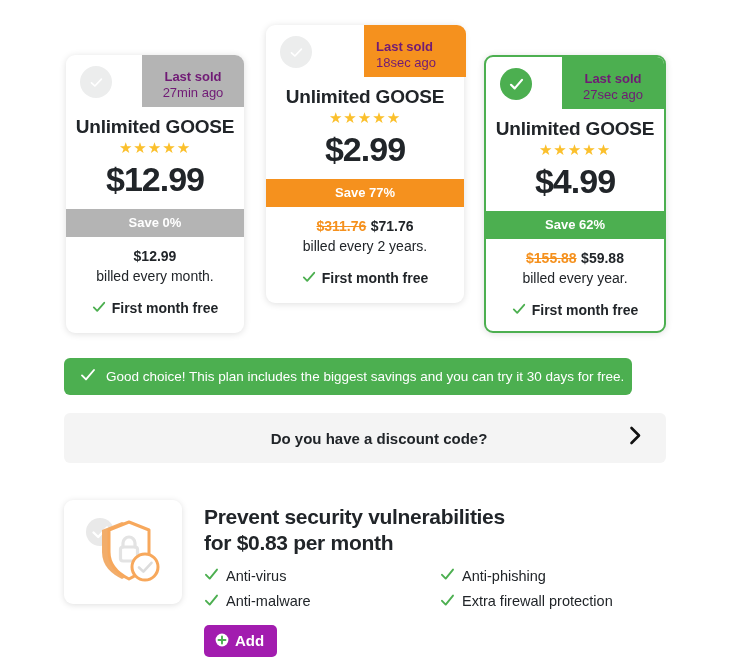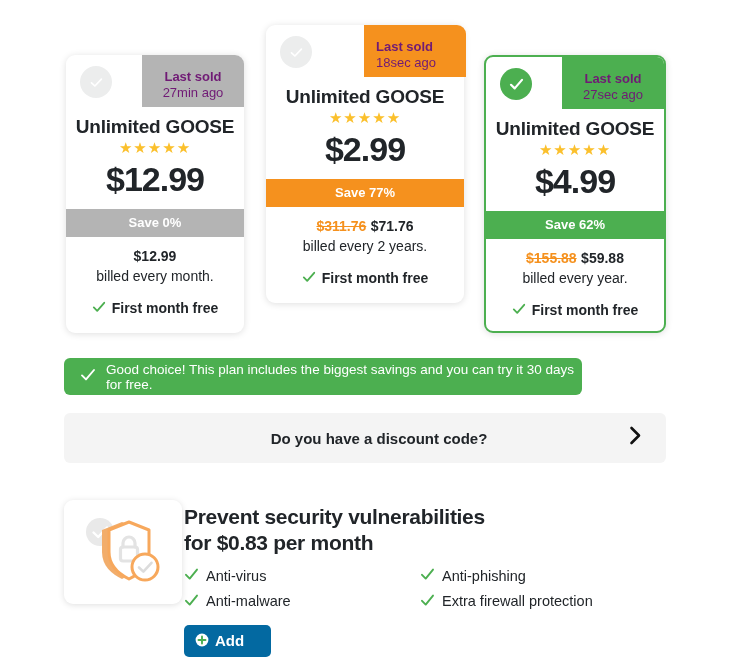--- a/index.html
+++ b/index.html
@@ -157,21 +157,21 @@
     justify-content: center;
     gap: 6px;
   }
   .tick { color: #4caf50; display: inline-block; line-height: 1; }
 
   
   .goodchoice {
     position: absolute;
     left: 64px;
     top: 358px;
-    width: 518px;
+    width: 568px;
     height: 37px;
     box-sizing: border-box;
     background: #4caf50;
     border-radius: 6px;
     color: #ffffff;
     font-size: 13.5px;
     display: flex;
     align-items: center;
     padding-left: 16px;
     gap: 10px;
@@ -207,21 +207,21 @@
   }
 
   
   .upsell {
     position: absolute;
     left: 64px;
     top: 500px;
     width: 610px;
     height: 160px;
     display: flex;
-    gap: 2px;
+    gap: 22px;
   }
   .shield-box {
     width: 118px;
     height: 104px;
     background: #ffffff;
     border-radius: 9px;
     box-shadow: 0 1px 6px rgba(0,0,0,0.13);
     flex: 0 0 auto;
     display: flex;
     align-items: center;
@@ -244,25 +244,25 @@
     font-size: 14.5px;
     display: flex;
     align-items: center;
     gap: 7px;
   }
   .add-btn {
     margin-top: 15px;
     display: inline-flex;
     align-items: center;
     gap: 6px;
-    background: #0369a1;
+    background: #a21caf;
     color: #ffffff;
     border: none;
     border-radius: 5px;
-    padding: 7px 27px 8px 11px;
+    padding: 7px 13px 8px 11px;
     font-size: 15px;
     font-weight: bold;
     font-family: "Liberation Sans", sans-serif;
     cursor: pointer;
   }
   .plus-ico { display: inline-block; line-height: 1; font-size: 14px; }
 </style>
 </head>
 <body>
 

